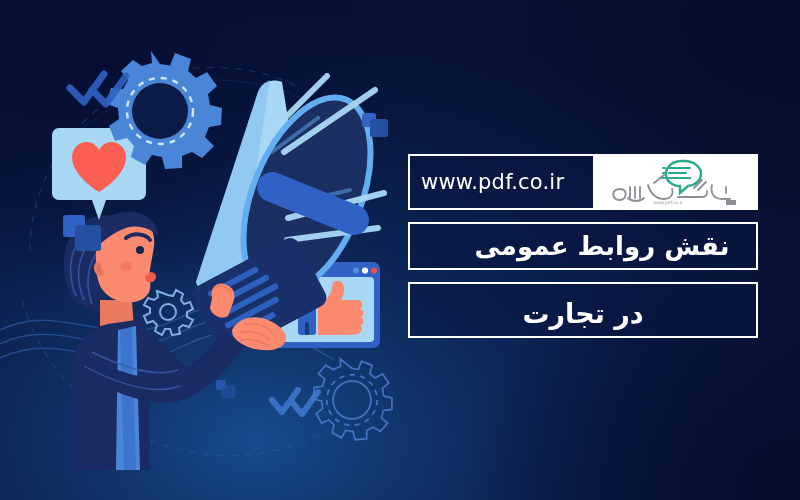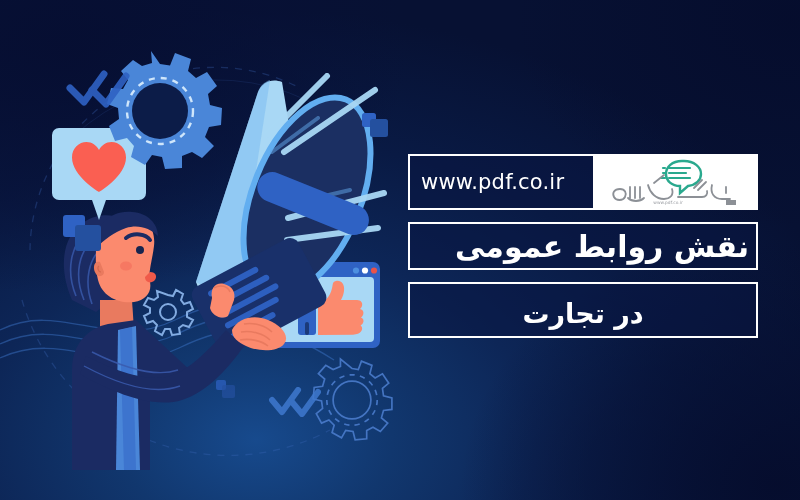--- a/index.html
+++ b/index.html
@@ -94,21 +94,21 @@
   .row-mid{height:48px;align-items:center;justify-content:center;}
   .row-bot{height:56px;align-items:center;justify-content:center;}
   .fa-line{
     color:#ffffff;
     direction:rtl;
     font-weight:bold;
     text-align:center;
     width:100%;
     font-family:"DejaVu Sans","Liberation Sans",sans-serif;
   }
-  .fa-1{font-size:30px;letter-spacing:.5px;padding-left:38px;}
+  .fa-1{font-size:26px;letter-spacing:.5px;padding-left:38px;}
   .fa-2{font-size:27px;letter-spacing:.5px;margin-top:7px;}
 </style>
 </head>
 <body>
 
 <div id="stage">
 
   <div class="bg-grad"></div>
   <div class="bg-grad2"></div>
   <div class="bg-plus"></div>

